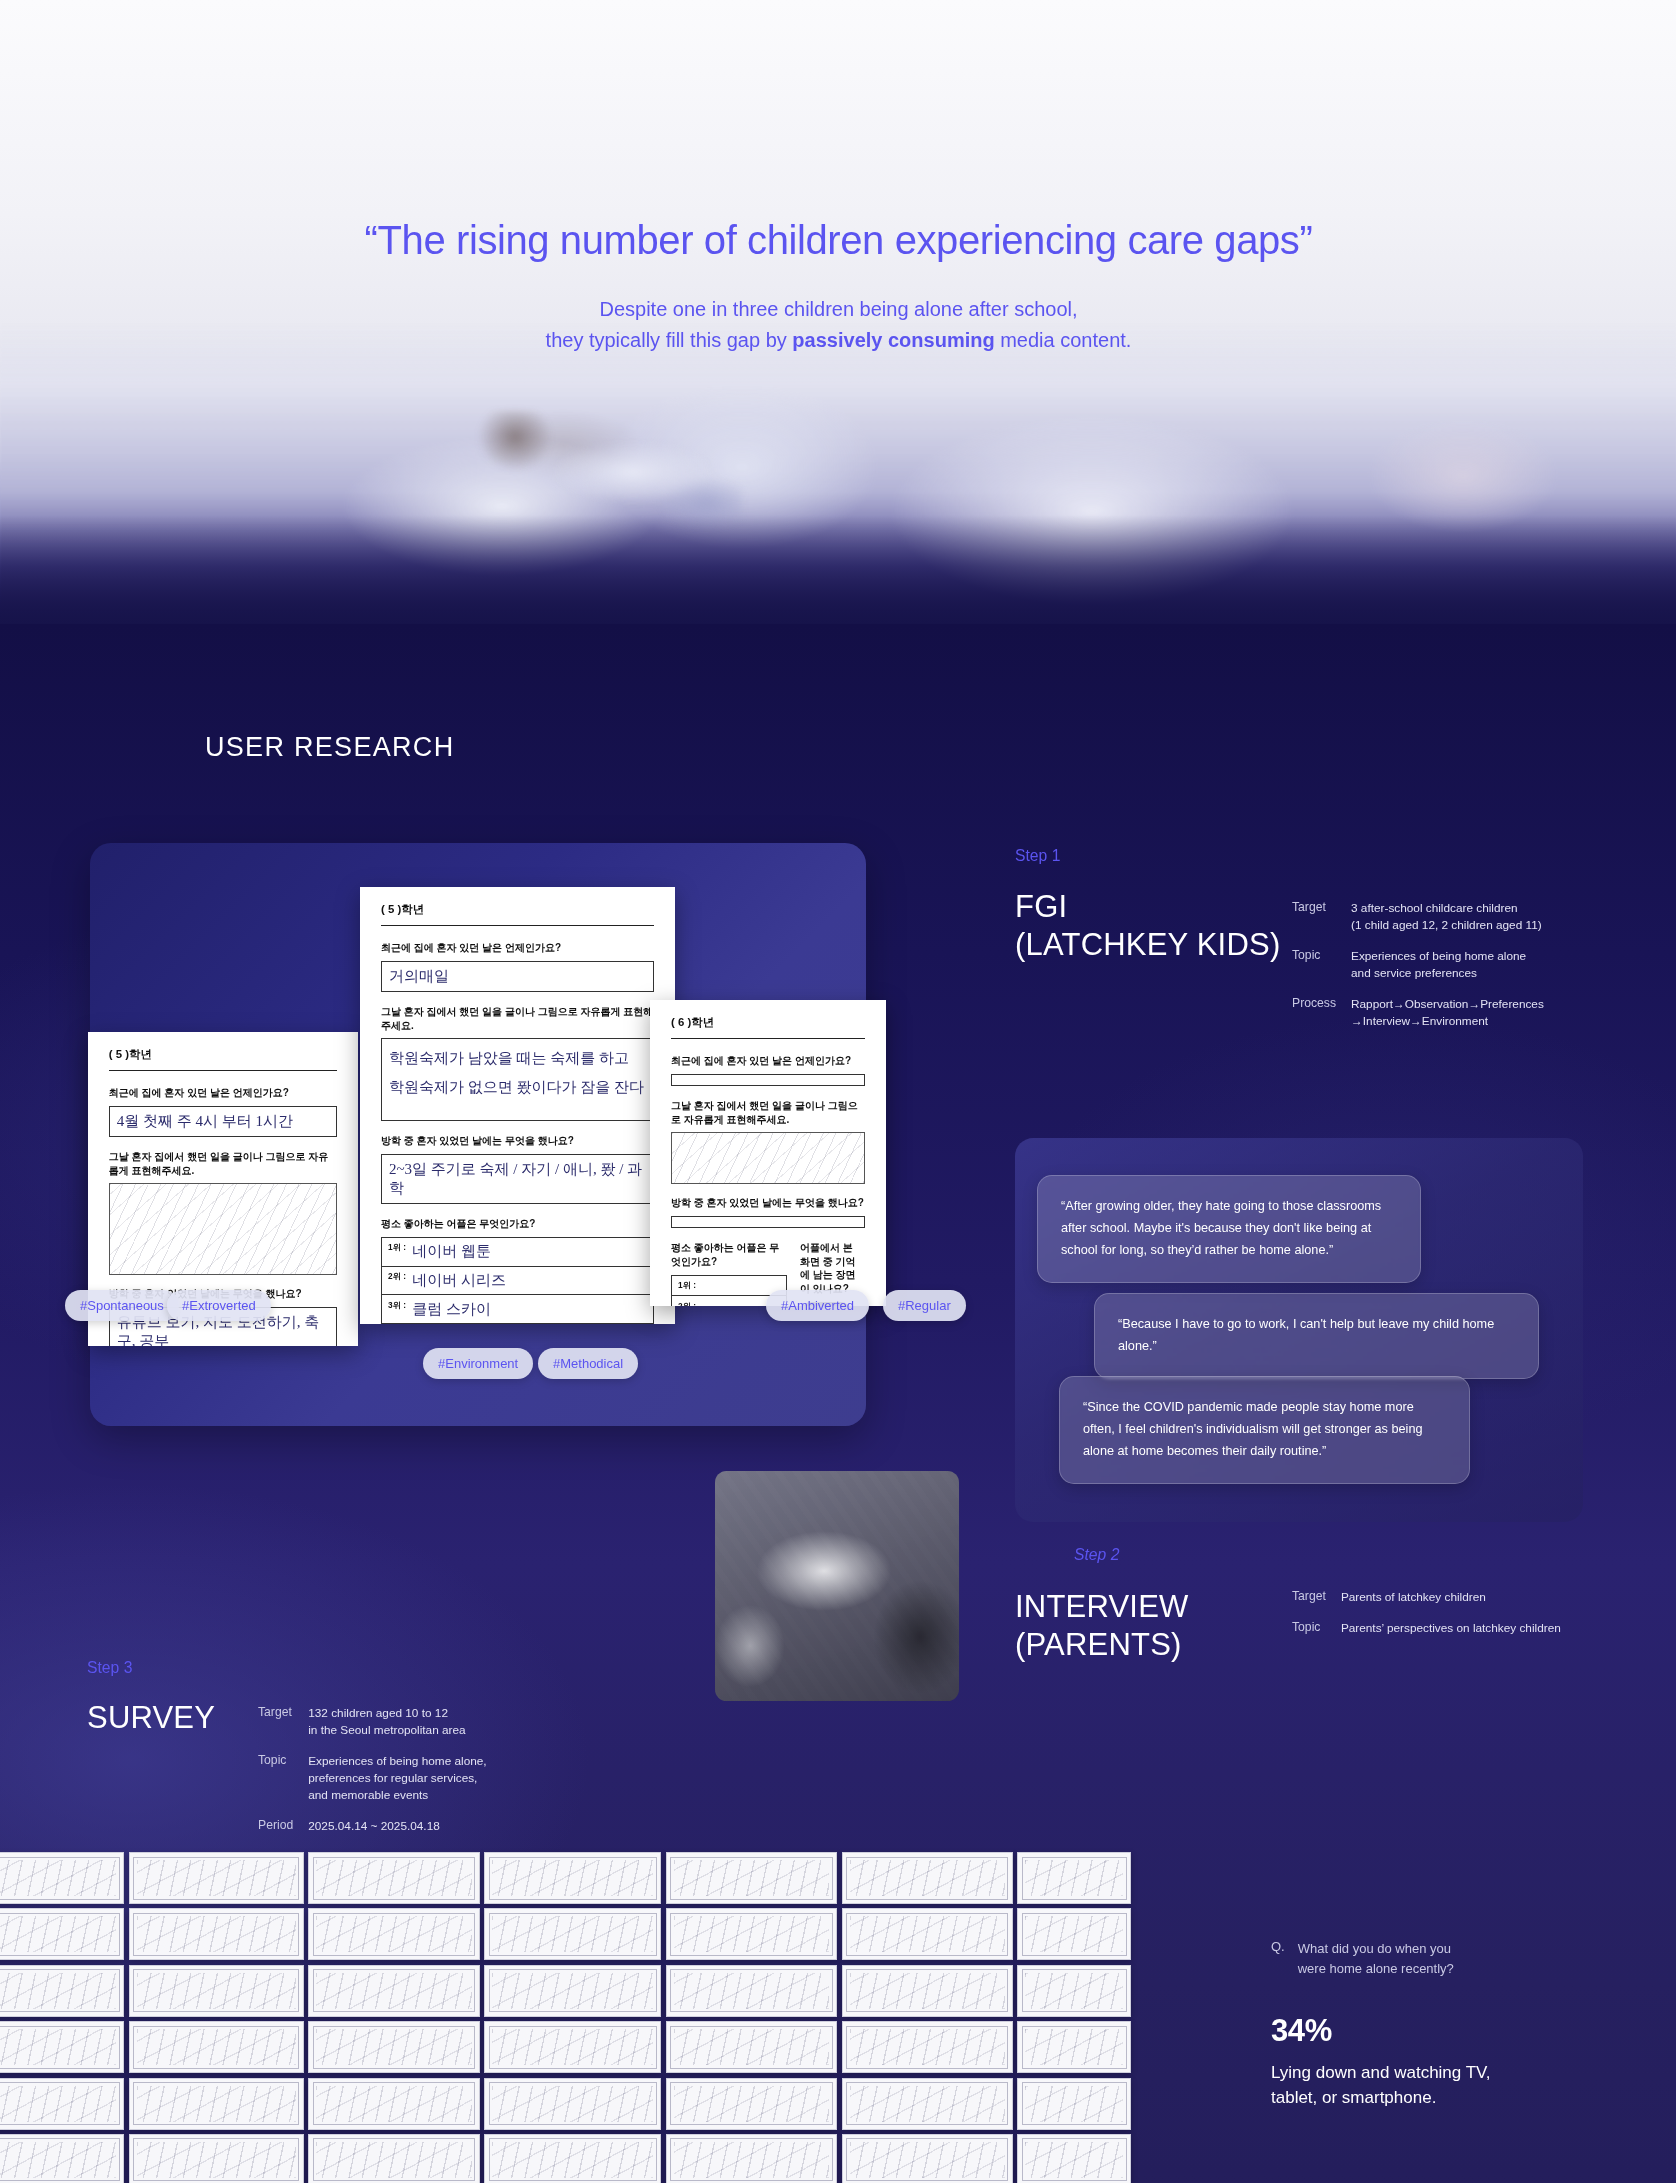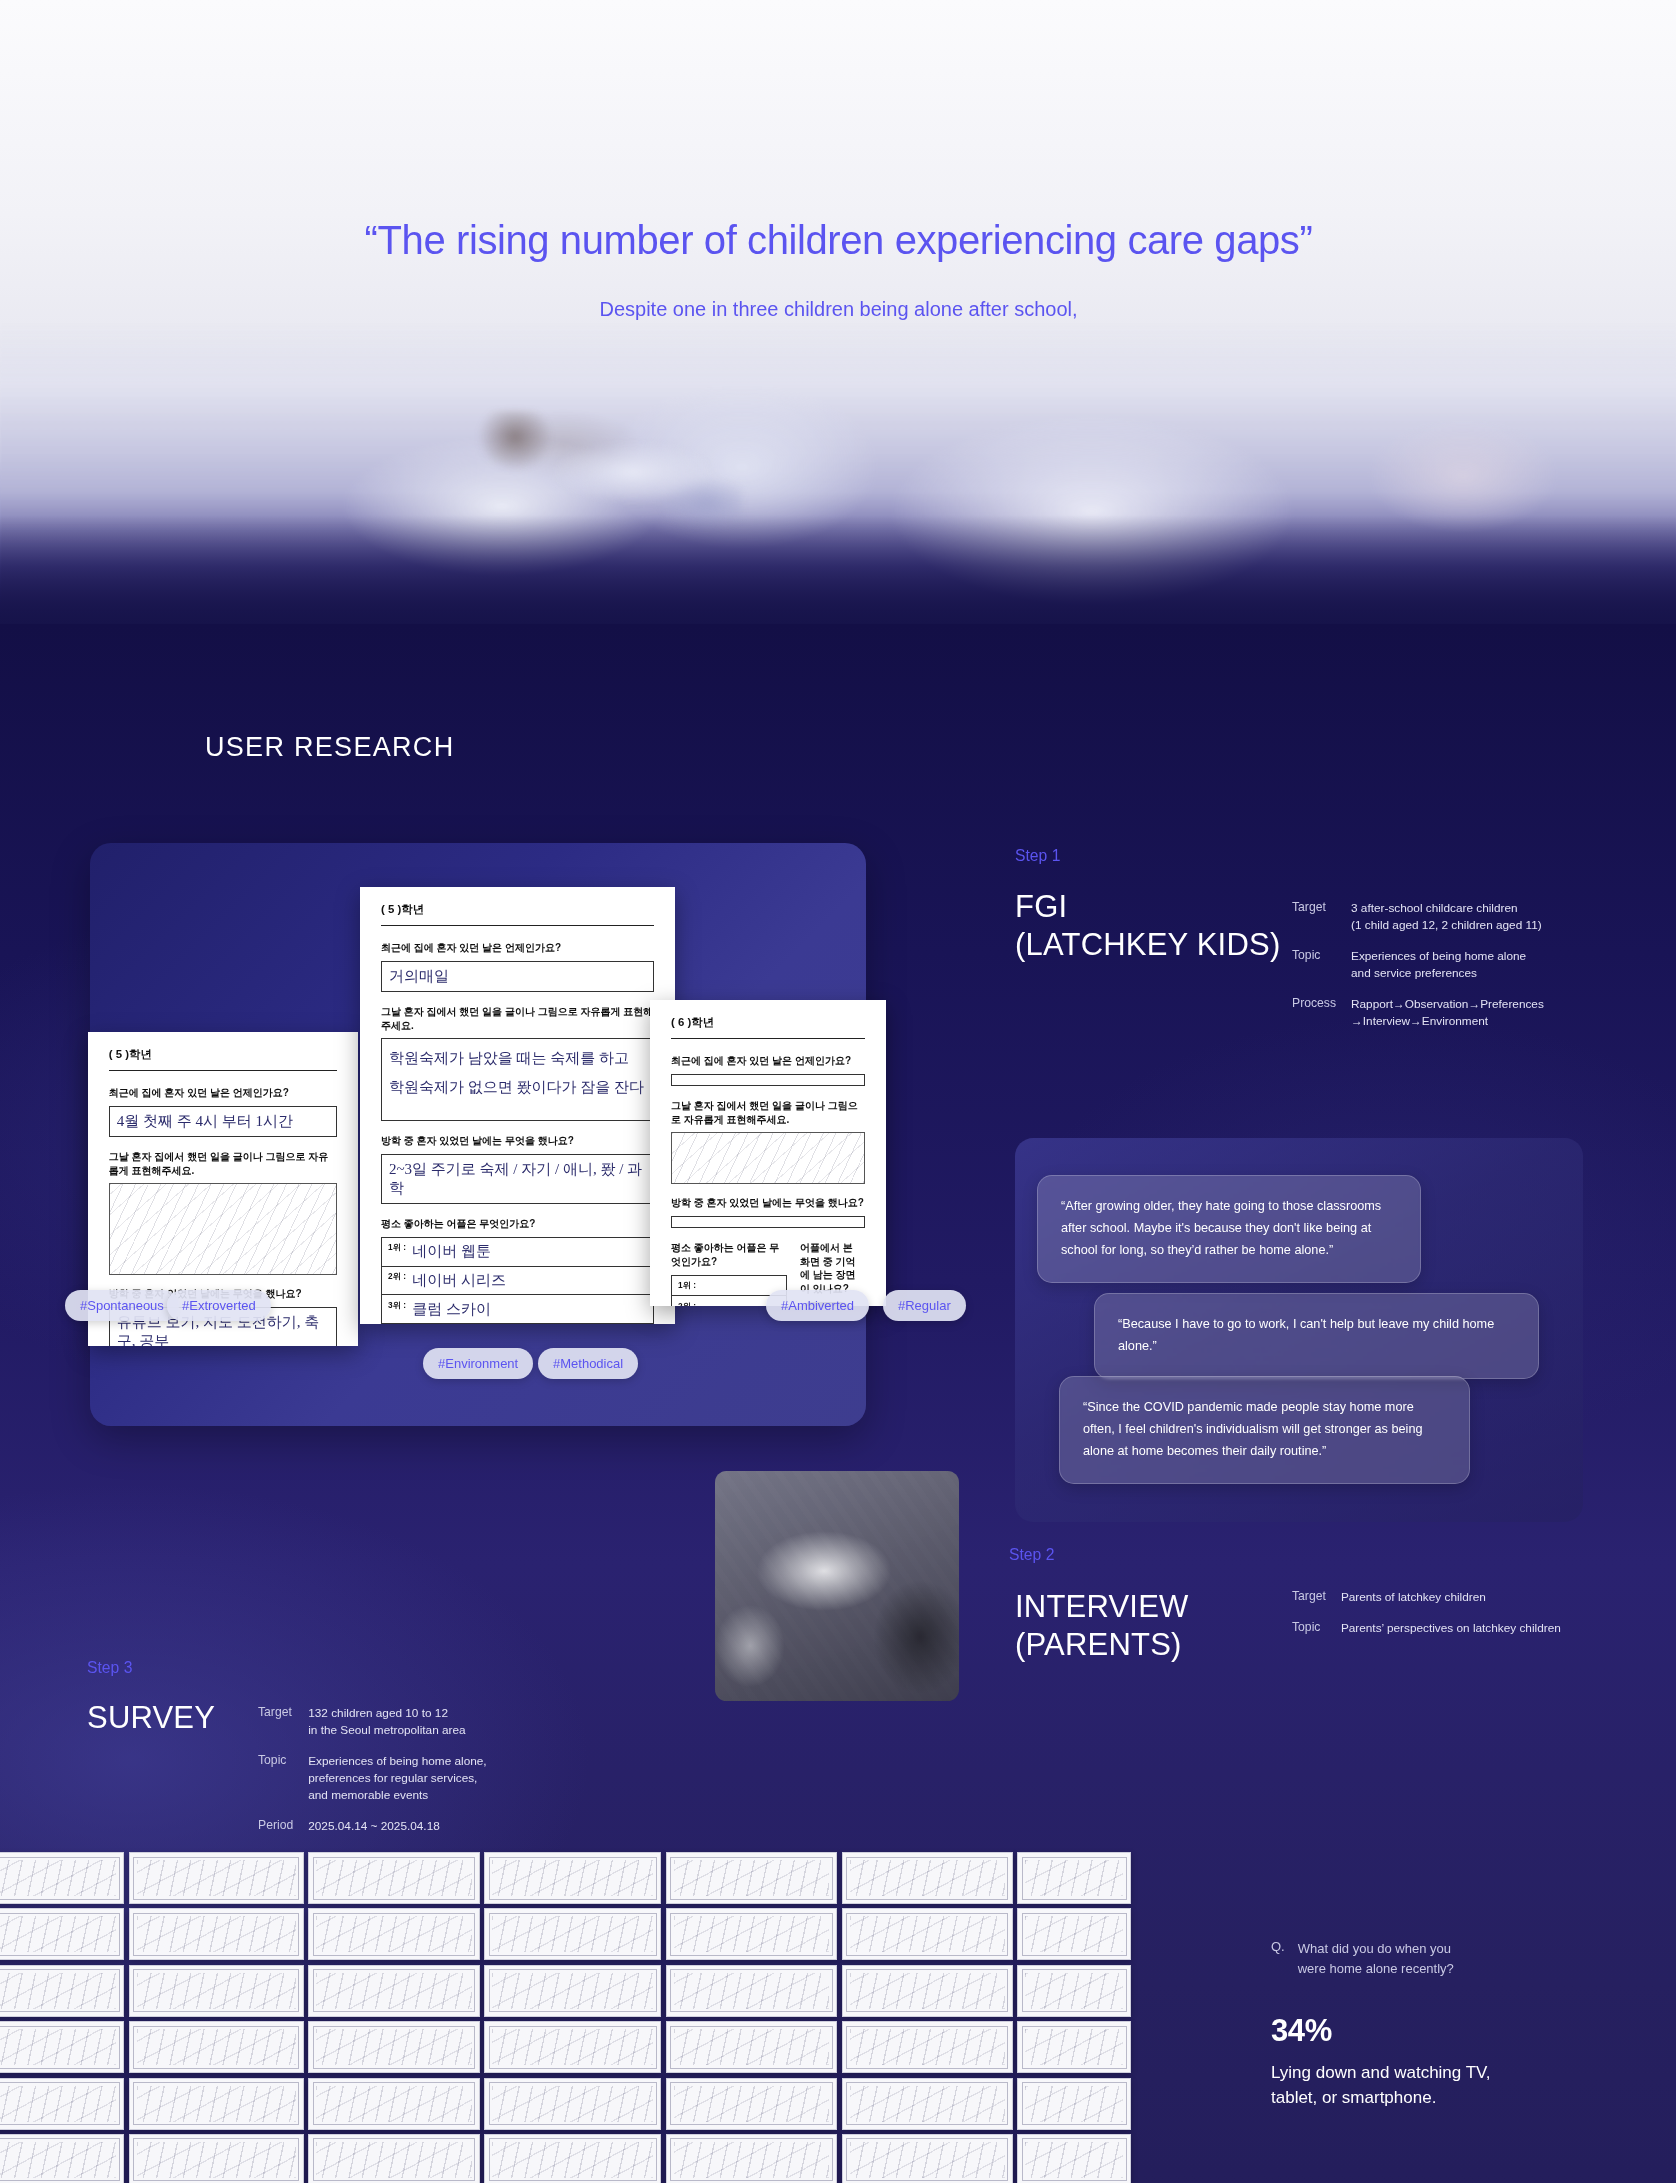--- a/index.html
+++ b/index.html
@@ -183,20 +183,23 @@
 <body>
 
 <div id="hero">
   <div id="hero-photo"></div>
   <div id="hero-photo-child"></div>
   <div id="hero-fade-bottom"></div>
   <div id="hero-text">
     <div id="hero-title">“The rising number of children experiencing care gaps”</div>
     <div id="hero-sub">
       <div>Despite one in three children being alone after school,</div>
+      <div>
+        <span>they typically fill this gap by </span><b>passively consuming</b><span> media content.</span>
+      </div>
     </div>
   </div>
 </div>
 
 <div id="body-bg"></div>
 
 <div id="user-research-title">USER RESEARCH</div>
 
 <div id="research-panel">
 
@@ -317,21 +320,21 @@
 </div>
 
 <div id="quote-panel">
   <div class="bubble" style="left:22px; top:37px; width:384px;">“After growing older, they hate going to those classrooms after school. Maybe it's because they don't like being at school for long, so they’d rather be home alone.”</div>
   <div class="bubble" style="left:79px; top:155px; width:445px;">“Because I have to go to work, I can't help but leave my child home alone.”</div>
   <div class="bubble" style="left:44px; top:238px; width:411px;">“Since the COVID pandemic made people stay home more often, I feel children's individualism will get stronger as being alone at home becomes their daily routine.”</div>
 </div>
 
 <div id="interview-photo"></div>
 
-<div class="step-label" style="position:absolute;left:1009px;top:1546px;">Step 2</div>
+<div class="step-label" style="position:absolute;left:1074px;top:1546px;font-style:italic;">Step 2</div>
 <div class="step-title" style="position:absolute;left:1015px;top:1588px;">
   <div>INTERVIEW</div>
   <div>(PARENTS)</div>
 </div>
 <div class="meta-table" style="position:absolute;left:1292px;top:1589px;width:288px;">
   <div class="meta-key">Target</div>
   <div class="meta-val">Parents of latchkey children</div>
   <div class="meta-key">Topic</div>
   <div class="meta-val">Parents’ perspectives on latchkey children</div>
 </div>

